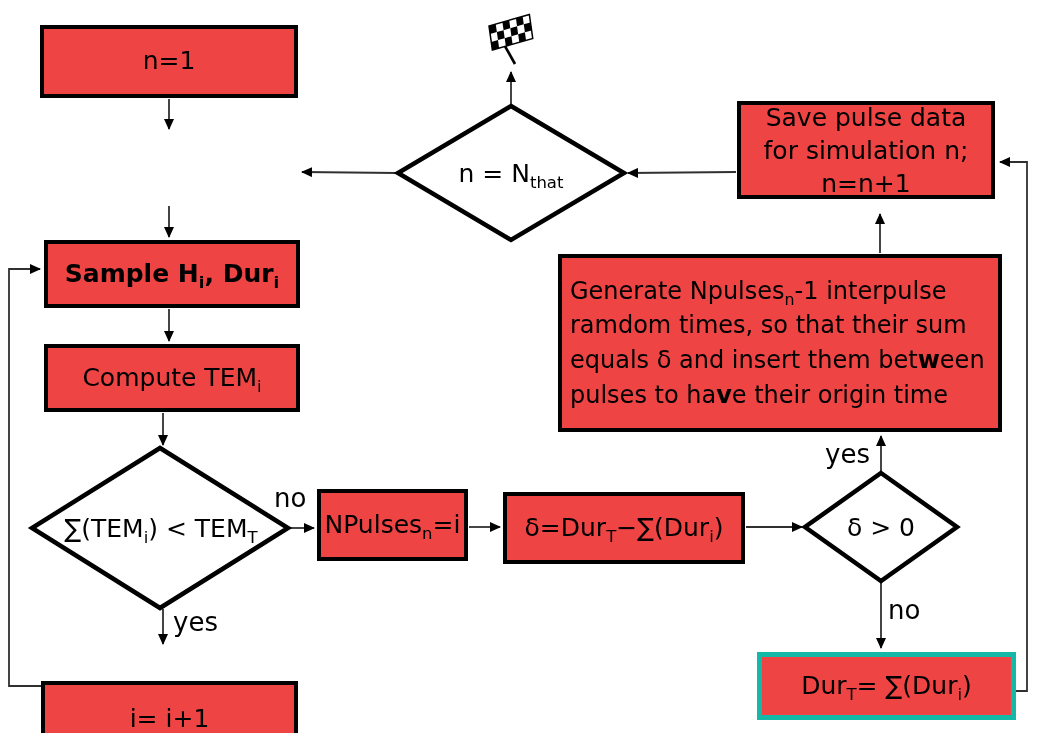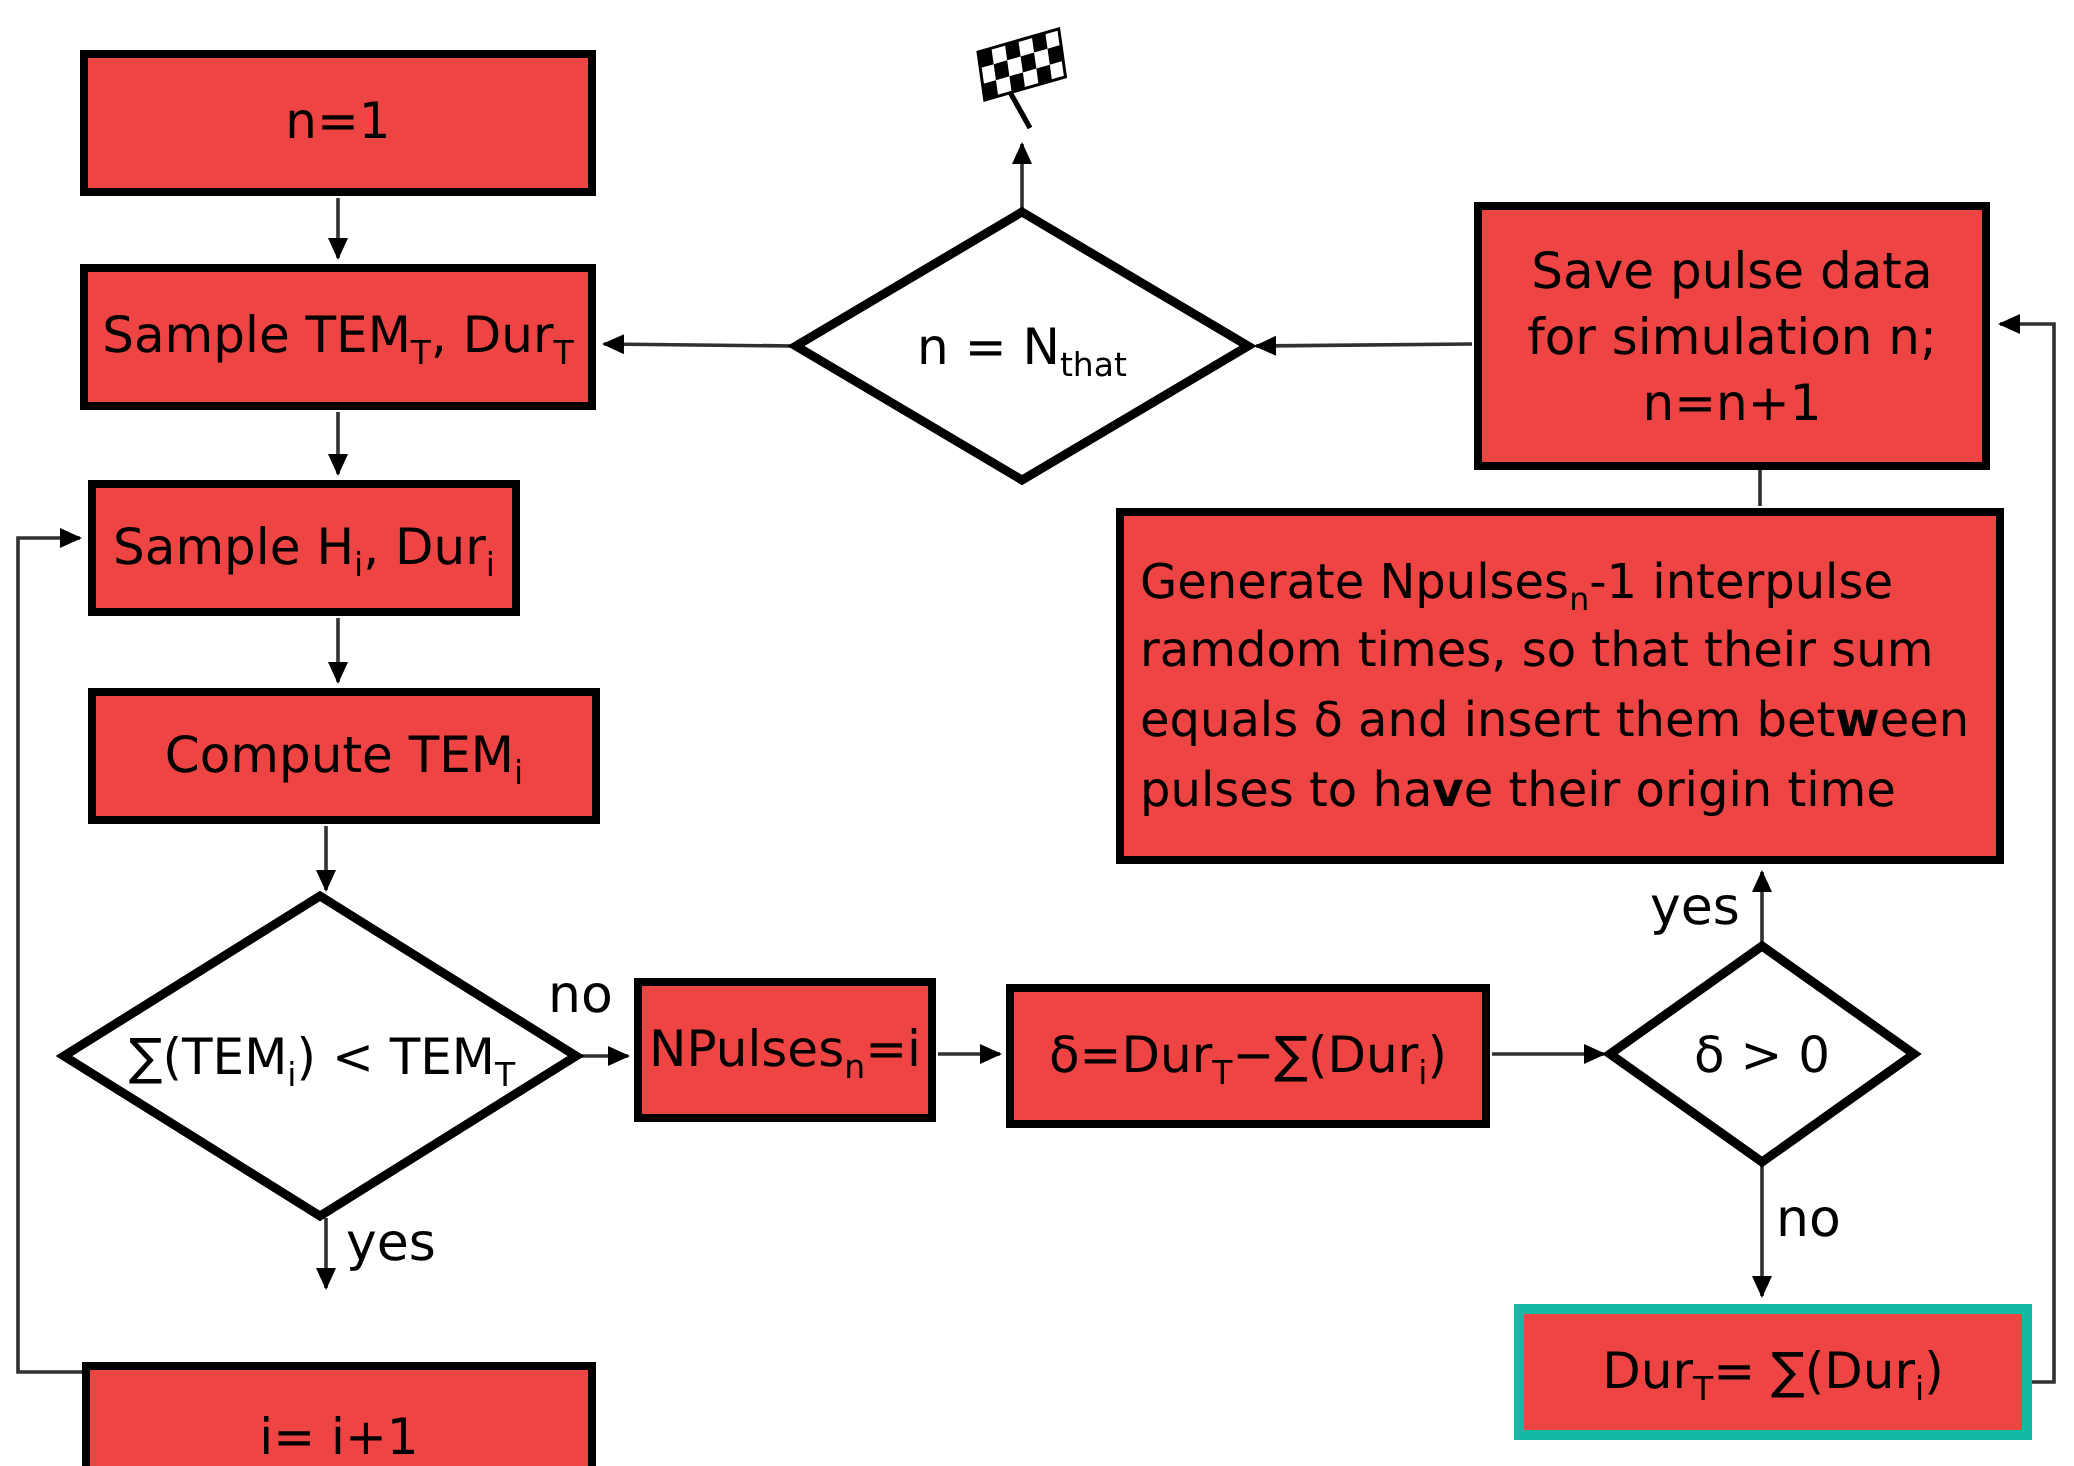--- a/index.html
+++ b/index.html
@@ -78,25 +78,22 @@
           <rect x="14" y="16" width="7" height="8" fill="#000"></rect>
           <rect x="28" y="16" width="7" height="8" fill="#000"></rect>
       </g>
     </g>
   </svg>
 
   <div class="node" style="left:40px; top:25px; width:258px; height:73px;">
     <span><span>n=1</span></span>
   </div>
 
-  <div class="node" style="left:40px; top:132px; width:258px; height:73px;">
-    <span><span>Sample TEM</span><sub>T</sub><span>, Dur</span><sub>T</sub></span>
-  </div>
 
-  <div class="node" style="left:44px; top:240px; width:216px; height:68px;">
+  <div class="node" style="left:44px; top:240px; width:256px; height:68px;font-weight:bold;">
     <span><span>Sample H</span><sub>i</sub><span>, Dur</span><sub>i</sub></span>
   </div>
 
   <div class="node" style="left:317px; top:489px; width:151px; height:72px;">
     <span><span>NPulses</span><sub>n</sub><span>=i</span></span>
   </div>
 
   <div class="node" style="left:44px; top:344px; width:256px; height:68px;">
     <span><span>Compute TEM</span><sub>i</sub></span>
   </div>
@@ -105,21 +102,21 @@
     <span><span>δ=Dur</span><sub>T</sub><span>−∑(Dur</span><sub>i</sub><span>)</span></span>
   </div>
 
   <div class="node textblock" style="left:558px; top:254px; width:444px; height:178px;">
     <span><span>Generate Npulses</span><sub>n</sub><span>-1 interpulse
 ramdom times, so that their sum
 equals δ and insert them bet</span><b>w</b><span>een
 pulses to ha</span><b>v</b><span>e their origin time</span></span>
   </div>
 
-  <div class="node multiline" style="left:737px; top:101px; width:258px; height:134px; line-height:1.32;">
+  <div class="node multiline" style="left:737px; top:101px; width:258px; height:98px; line-height:1.32;">
     <span><span>Save pulse data
 for simulation n;
 n=n+1</span></span>
   </div>
 
   <div class="node" style="left:41px; top:681px; width:257px; height:77px;">
     <span><span>i= i+1</span></span>
   </div>
 
   <div class="node highlight" style="left:757px; top:652px; width:259px; height:68px;">

